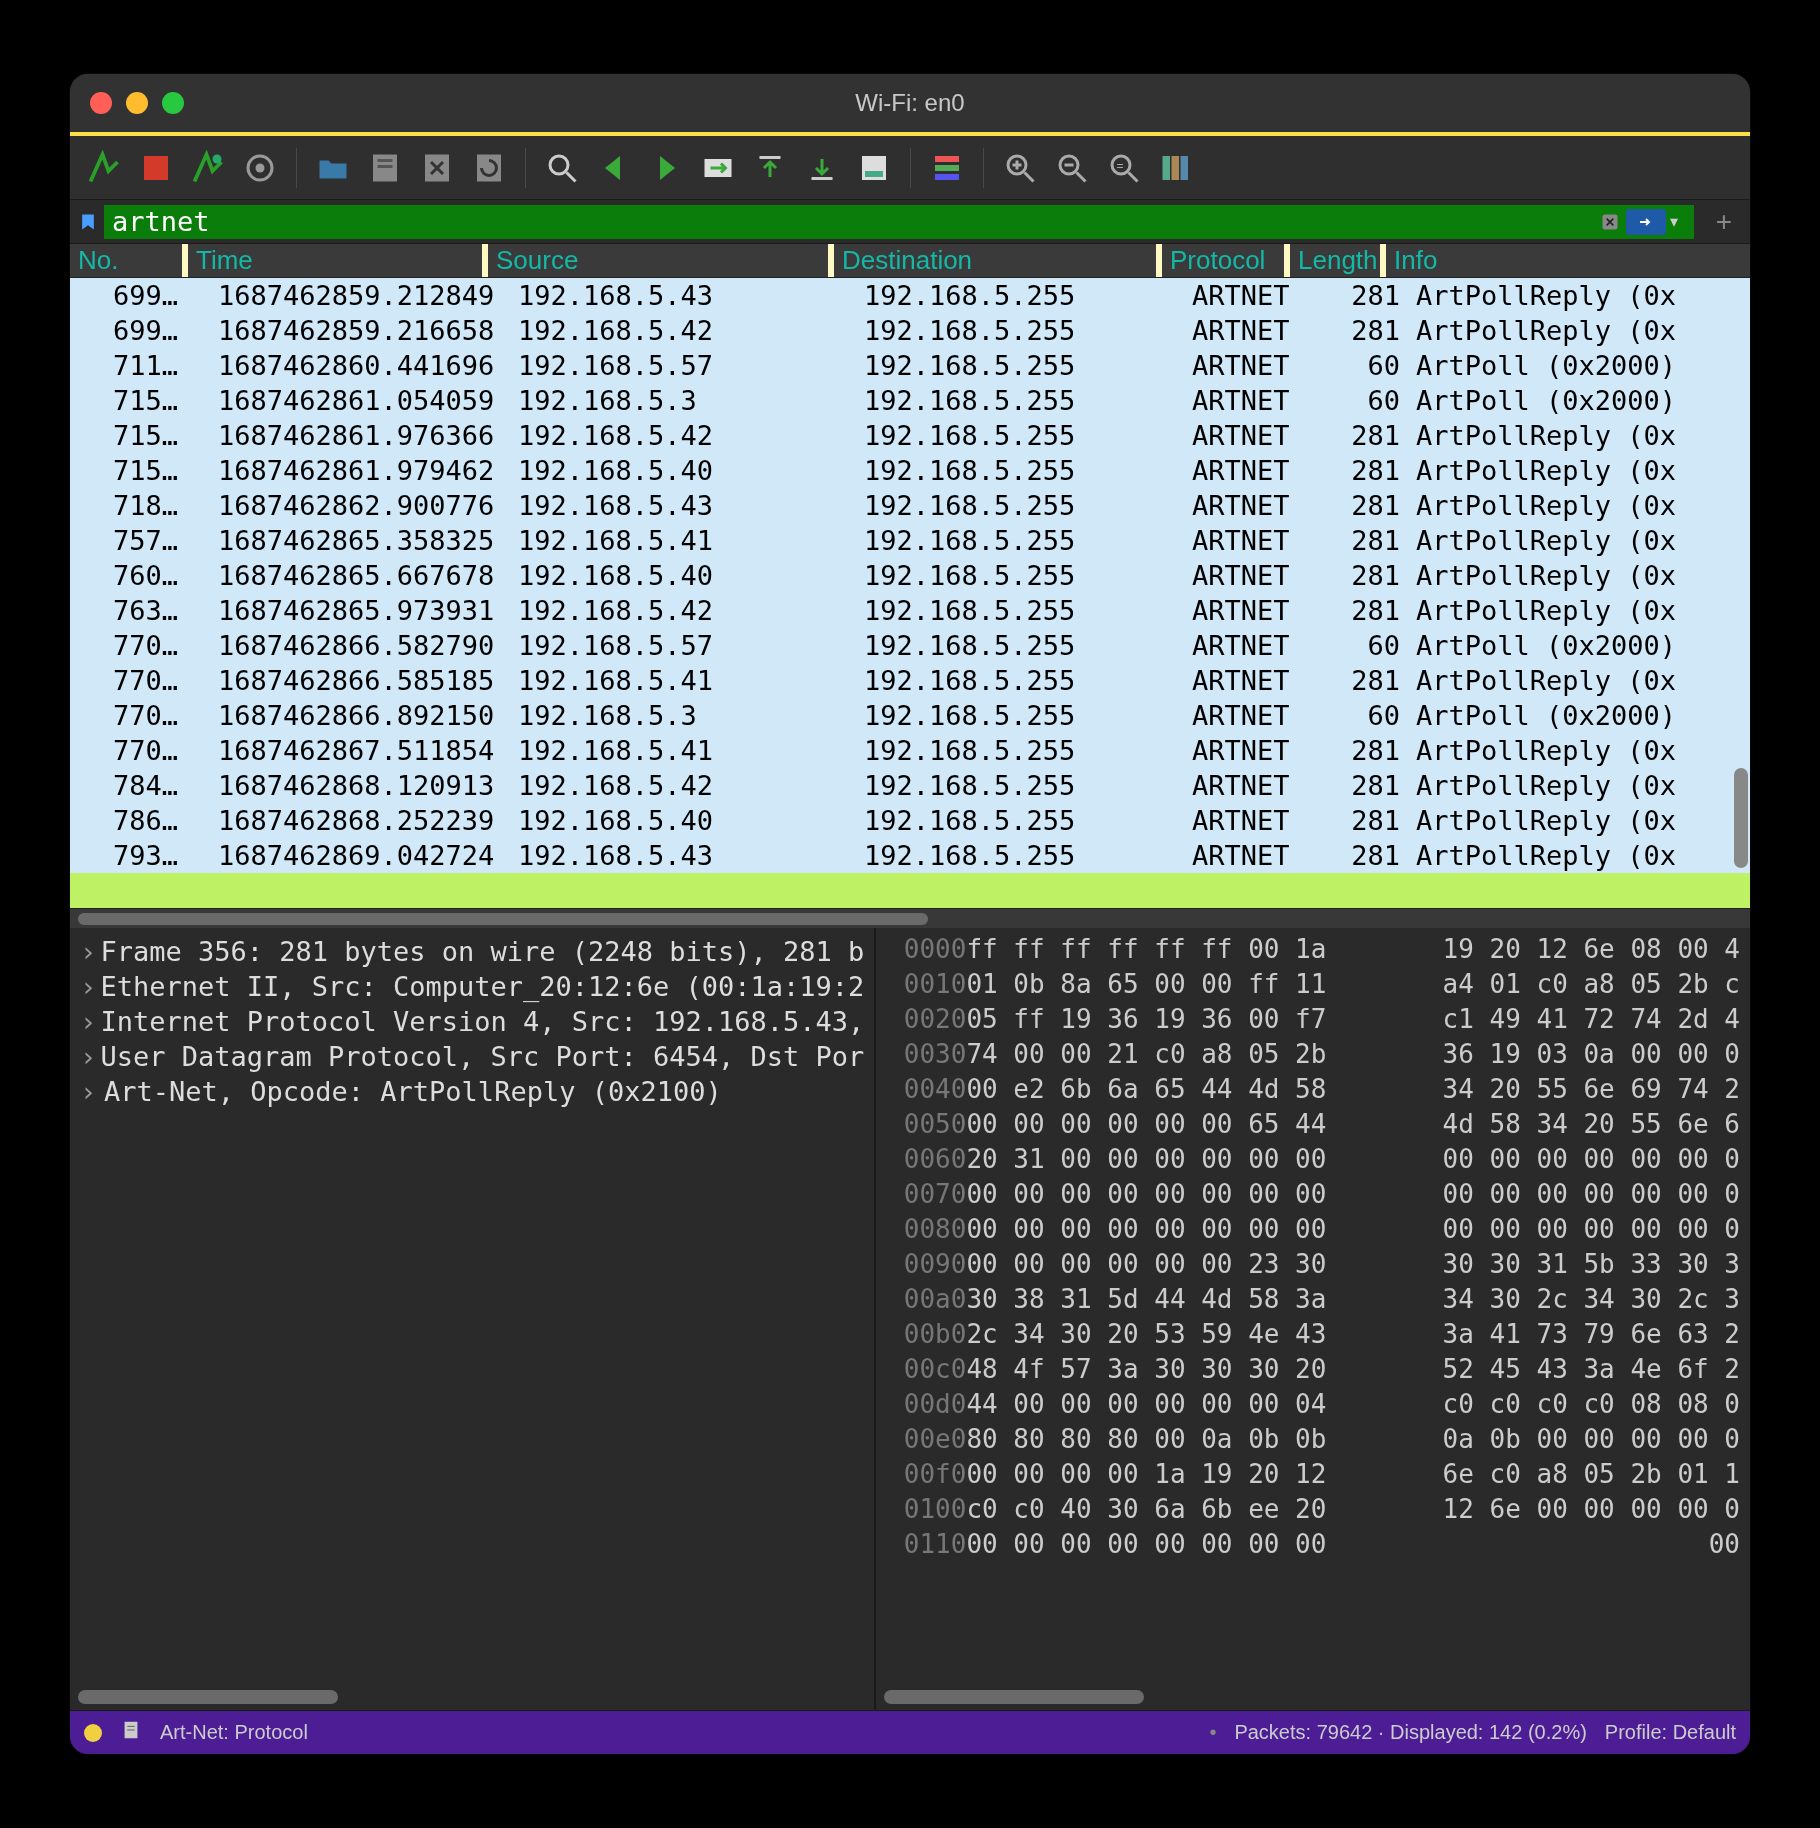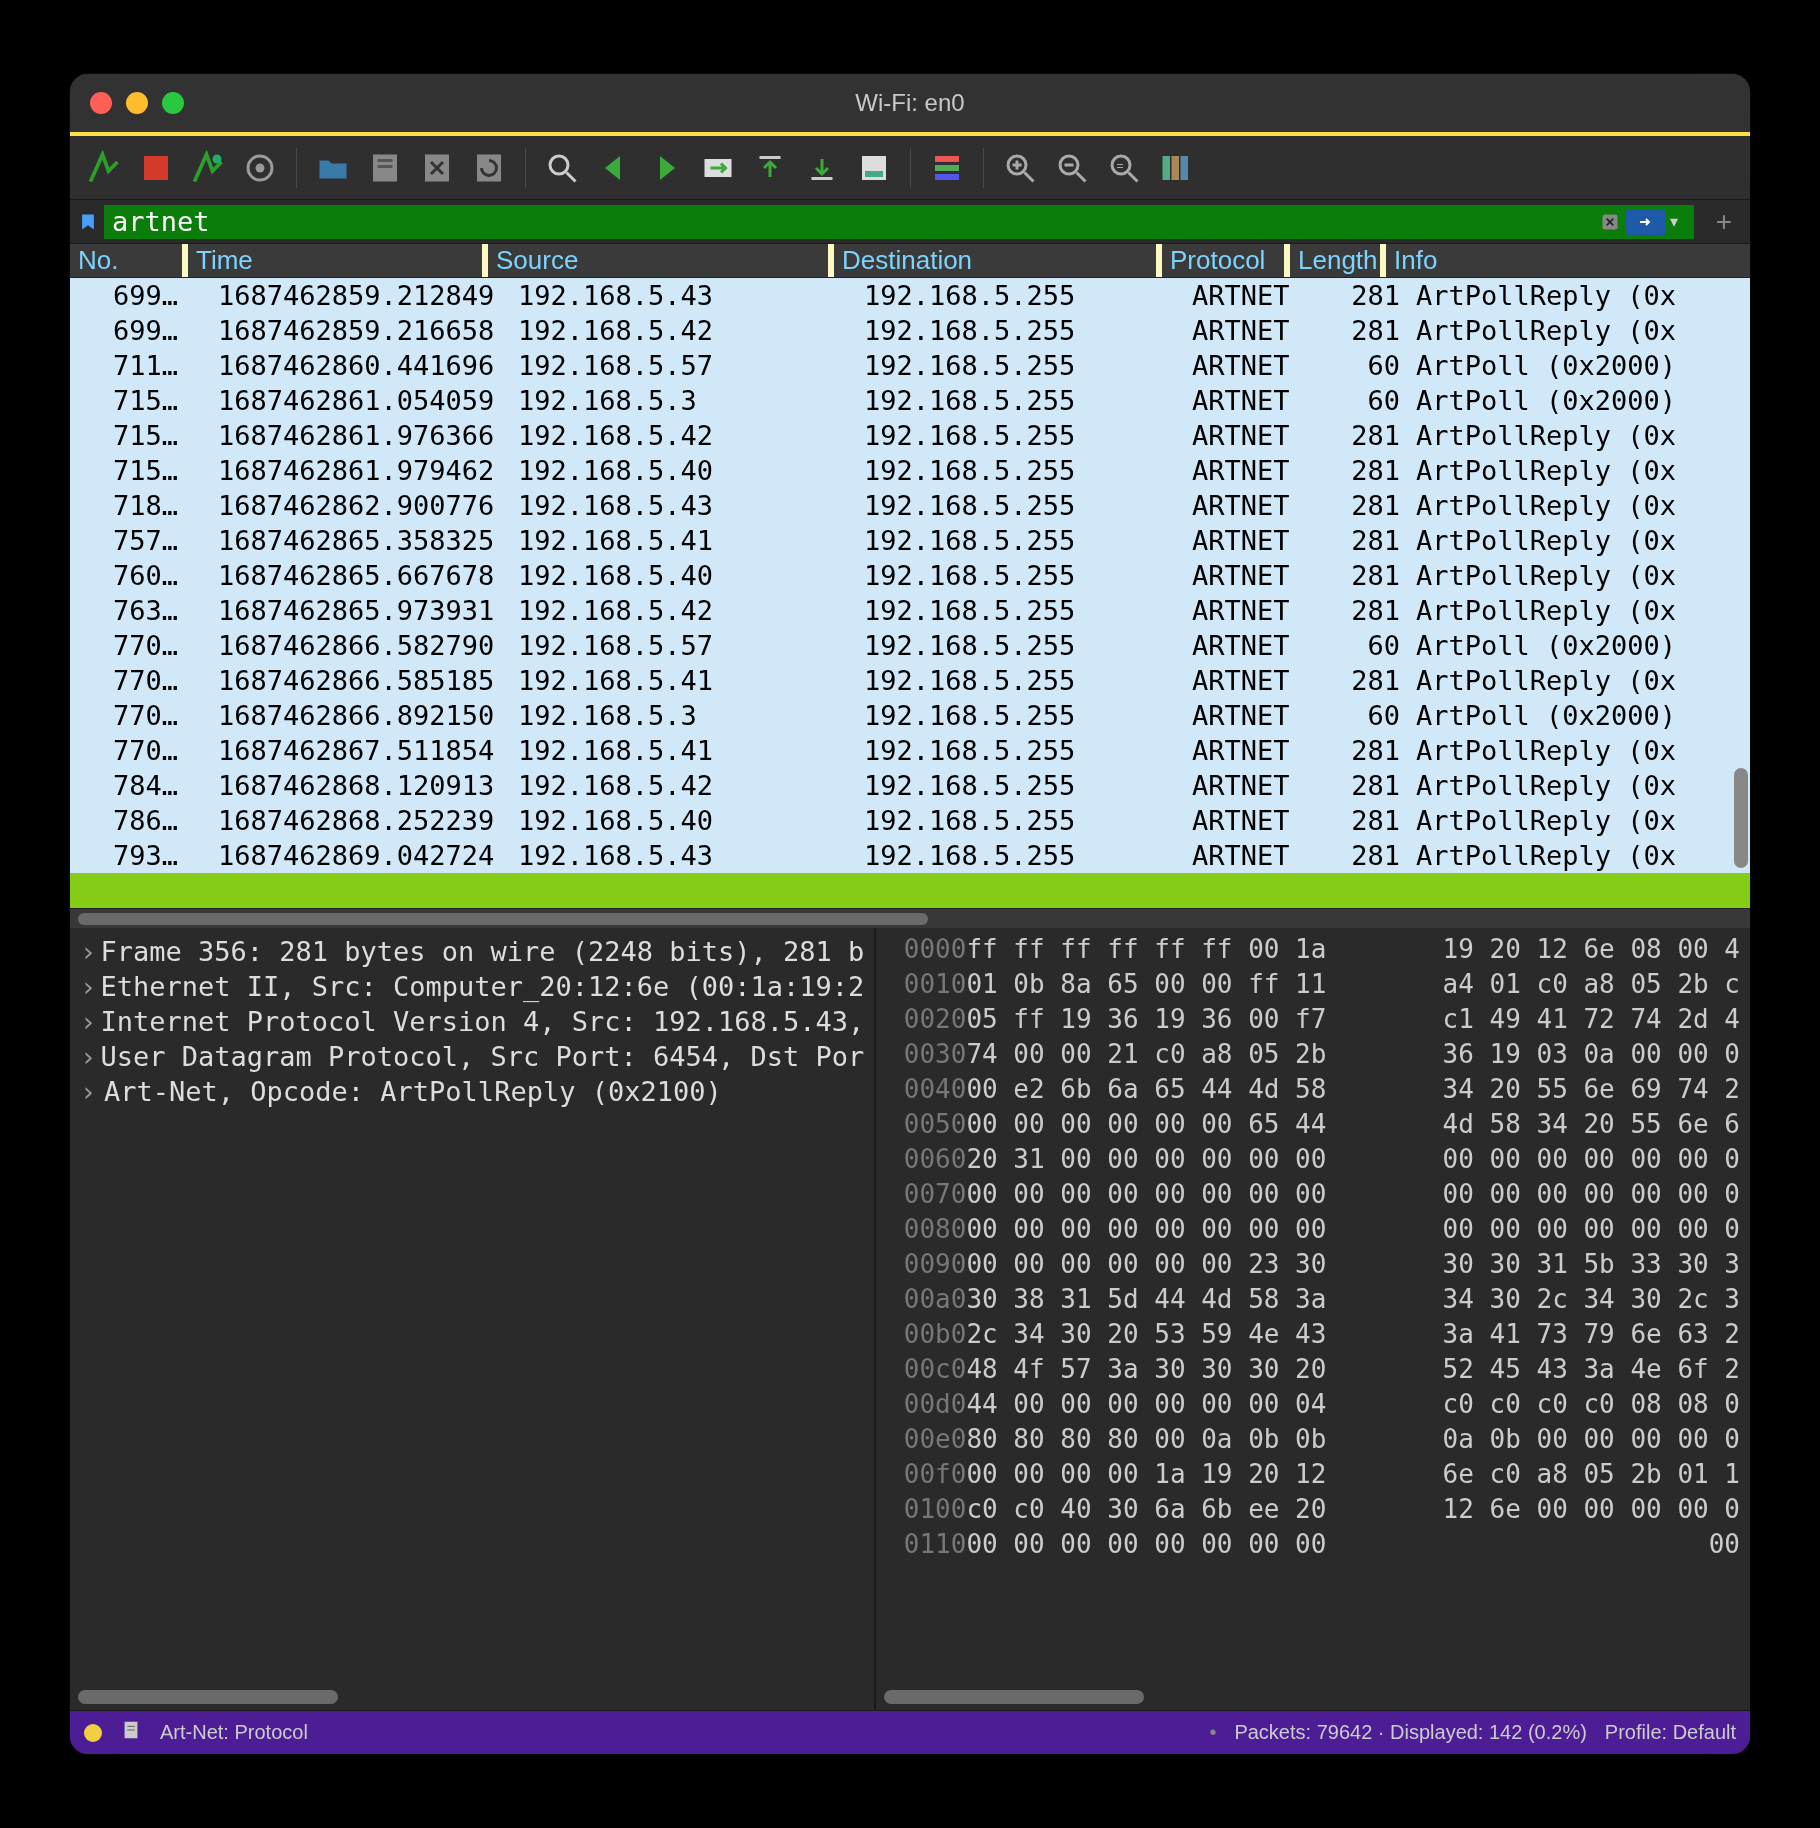--- a/index.html
+++ b/index.html
@@ -108,35 +108,35 @@
     color: #fff;
   }
   .filter-chevron { width: 18px; color: #ccc; }
   .filter-plus { width: 40px; color: #888; text-align: center; font-size: 28px; margin-left: 10px; }
   
   .packet-list-header {
     height: 34px;
     background: #3a3a3a;
     display: flex;
     align-items: center;
-    color: #7dd3fc;
+    color: #14b8a6;
     font-size: 26px;
     border-bottom: 1px solid #222;
   }
   .col-no { width: 112px; padding-left: 10px; }
   .col-time { width: 300px; }
   .col-src { width: 346px; }
   .col-dst { width: 328px; }
   .col-proto { width: 128px; }
   .col-len { width: 96px; text-align: right; padding-right: 8px;}
   .col-info { flex: 1; padding-left: 8px; }
   .hcell { border-left: 6px solid #fef9c3; padding-left: 8px; height: 100%; display: flex; align-items: center; white-space: nowrap; overflow: hidden; }
   .col-no.hcell { border-left: none; }
   .packet-list {
-    background: #84cc16;
+    background: #bef264;
     height: 630px;
     overflow: hidden;
     position: relative;
   }
   .packet-rows {
     background: #d0e8f8;
     font-family: "Menlo", "Monaco", monospace;
     font-size: 27px;
     color: #000;
   }

